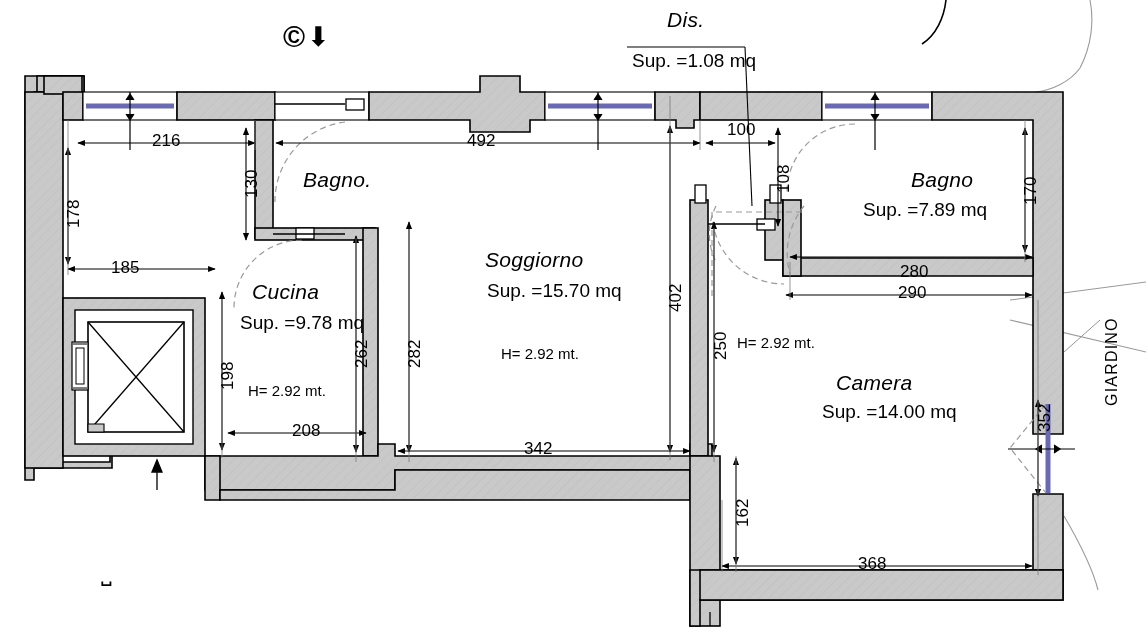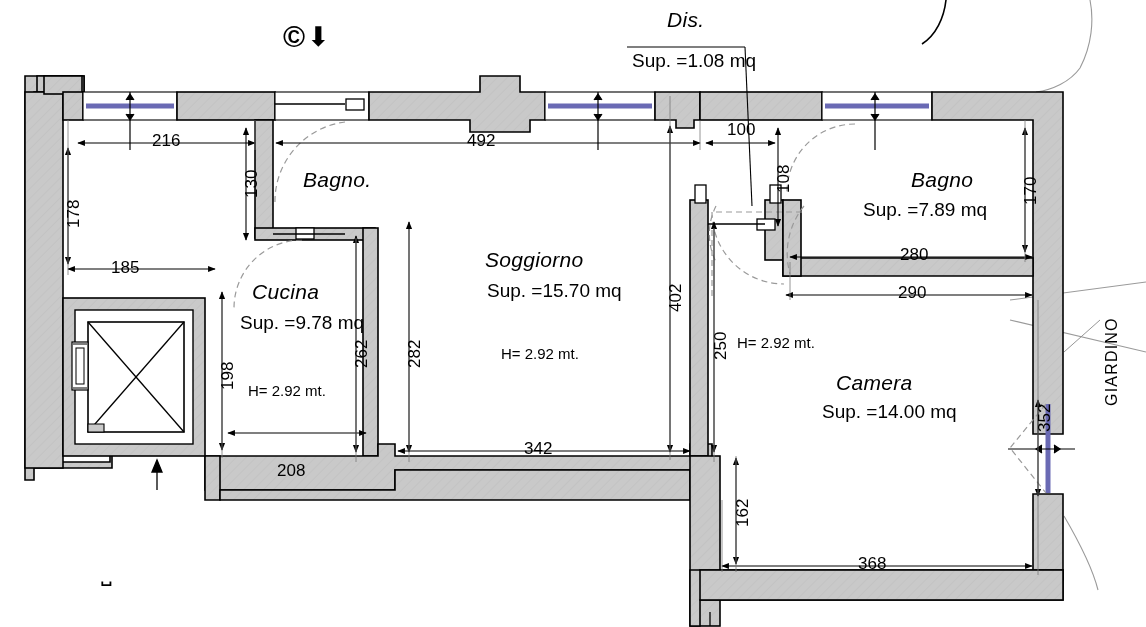--- a/index.html
+++ b/index.html
@@ -272,23 +272,23 @@
   <div class="lbl room-sup" style="left:863px;top:199px;">Sup. =7.89 mq</div>
 
   <div class="lbl room-name" style="left:836px;top:371px;">Camera</div>
   <div class="lbl room-sup" style="left:822px;top:401px;">Sup. =14.00 mq</div>
   <div class="lbl room-h" style="left:737px;top:334px;">H= 2.92 mt.</div>
 
   <div class="lbl dim" style="left:152px;top:131px;">216</div>
   <div class="lbl dim" style="left:467px;top:131px;">492</div>
   <div class="lbl dim" style="left:727px;top:120px;">100</div>
   <div class="lbl dim" style="left:111px;top:258px;">185</div>
-  <div class="lbl dim" style="left:277px;top:421px;margin-top:40px;">208</div>
+  <div class="lbl dim" style="left:292px;top:421px;">208</div>
   <div class="lbl dim" style="left:524px;top:439px;">342</div>
-  <div class="lbl dim" style="left:900px;top:245px;">280</div>
+  <div class="lbl dim" style="left:900px;top:262px;">280</div>
   <div class="lbl dim" style="left:898px;top:283px;">290</div>
   <div class="lbl dim" style="left:858px;top:554px;">368</div>
 
   <div class="lbl dim-v" style="left:64px;top:228px;">178</div>
   <div class="lbl dim-v" style="left:242px;top:198px;">130</div>
   <div class="lbl dim-v" style="left:218px;top:390px;">198</div>
   <div class="lbl dim-v" style="left:352px;top:368px;">262</div>
   <div class="lbl dim-v" style="left:405px;top:368px;">282</div>
   <div class="lbl dim-v" style="left:666px;top:312px;">402</div>
   <div class="lbl dim-v" style="left:774px;top:193px;">108</div>

